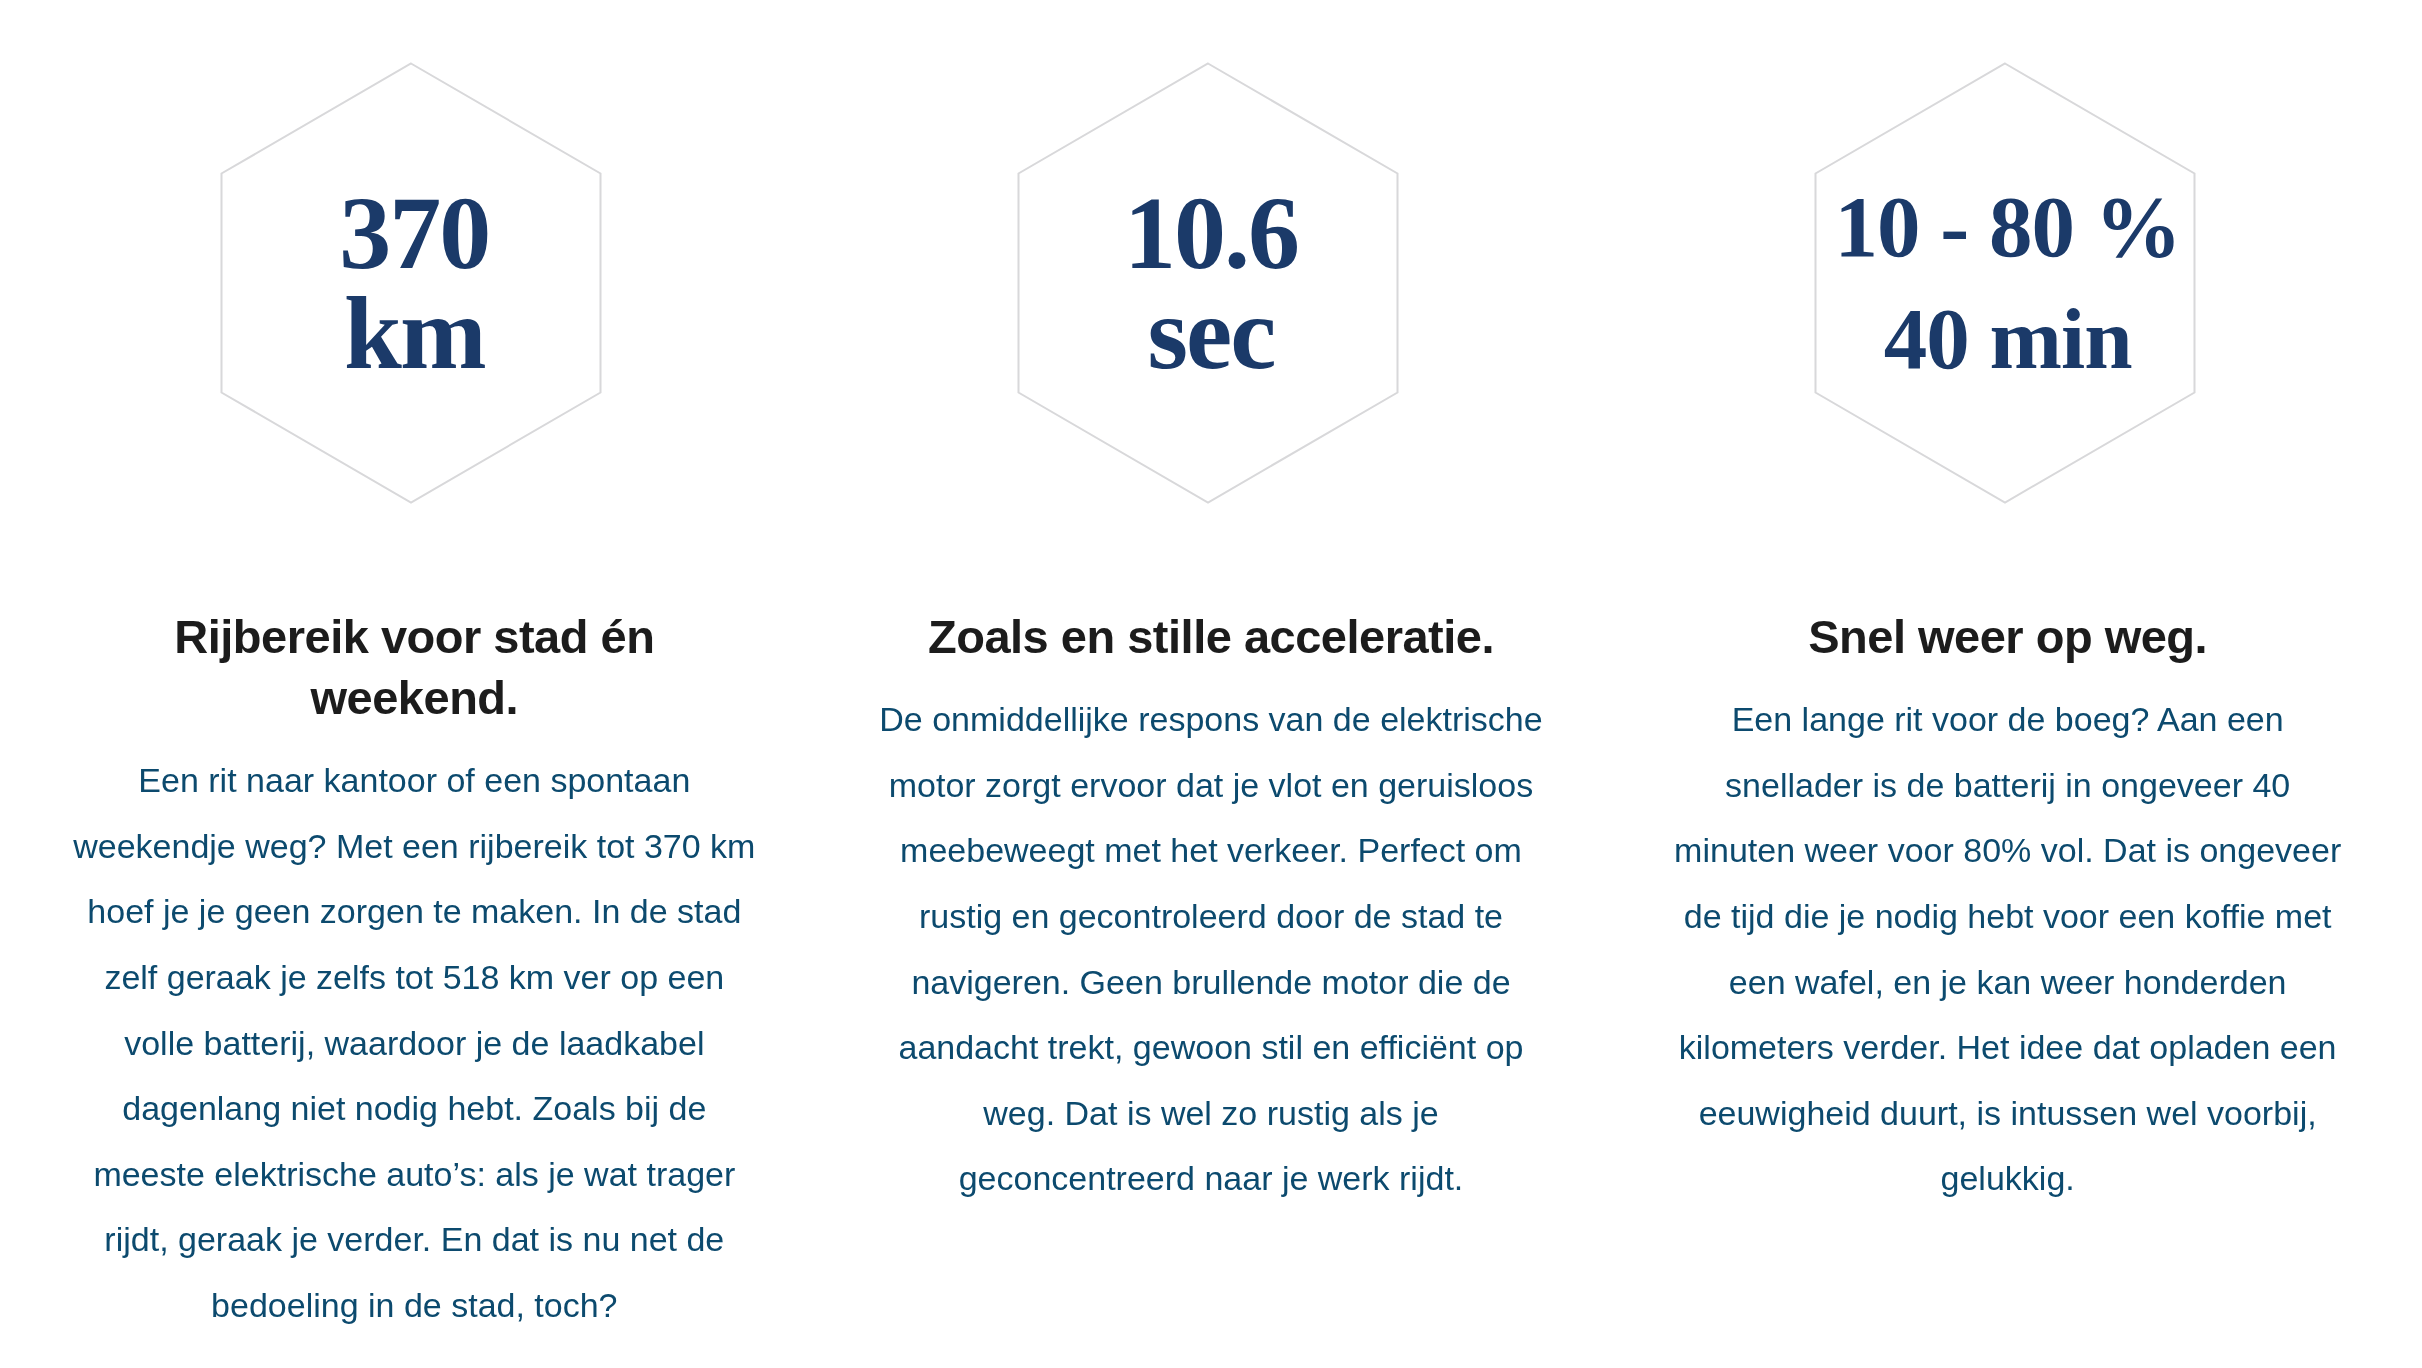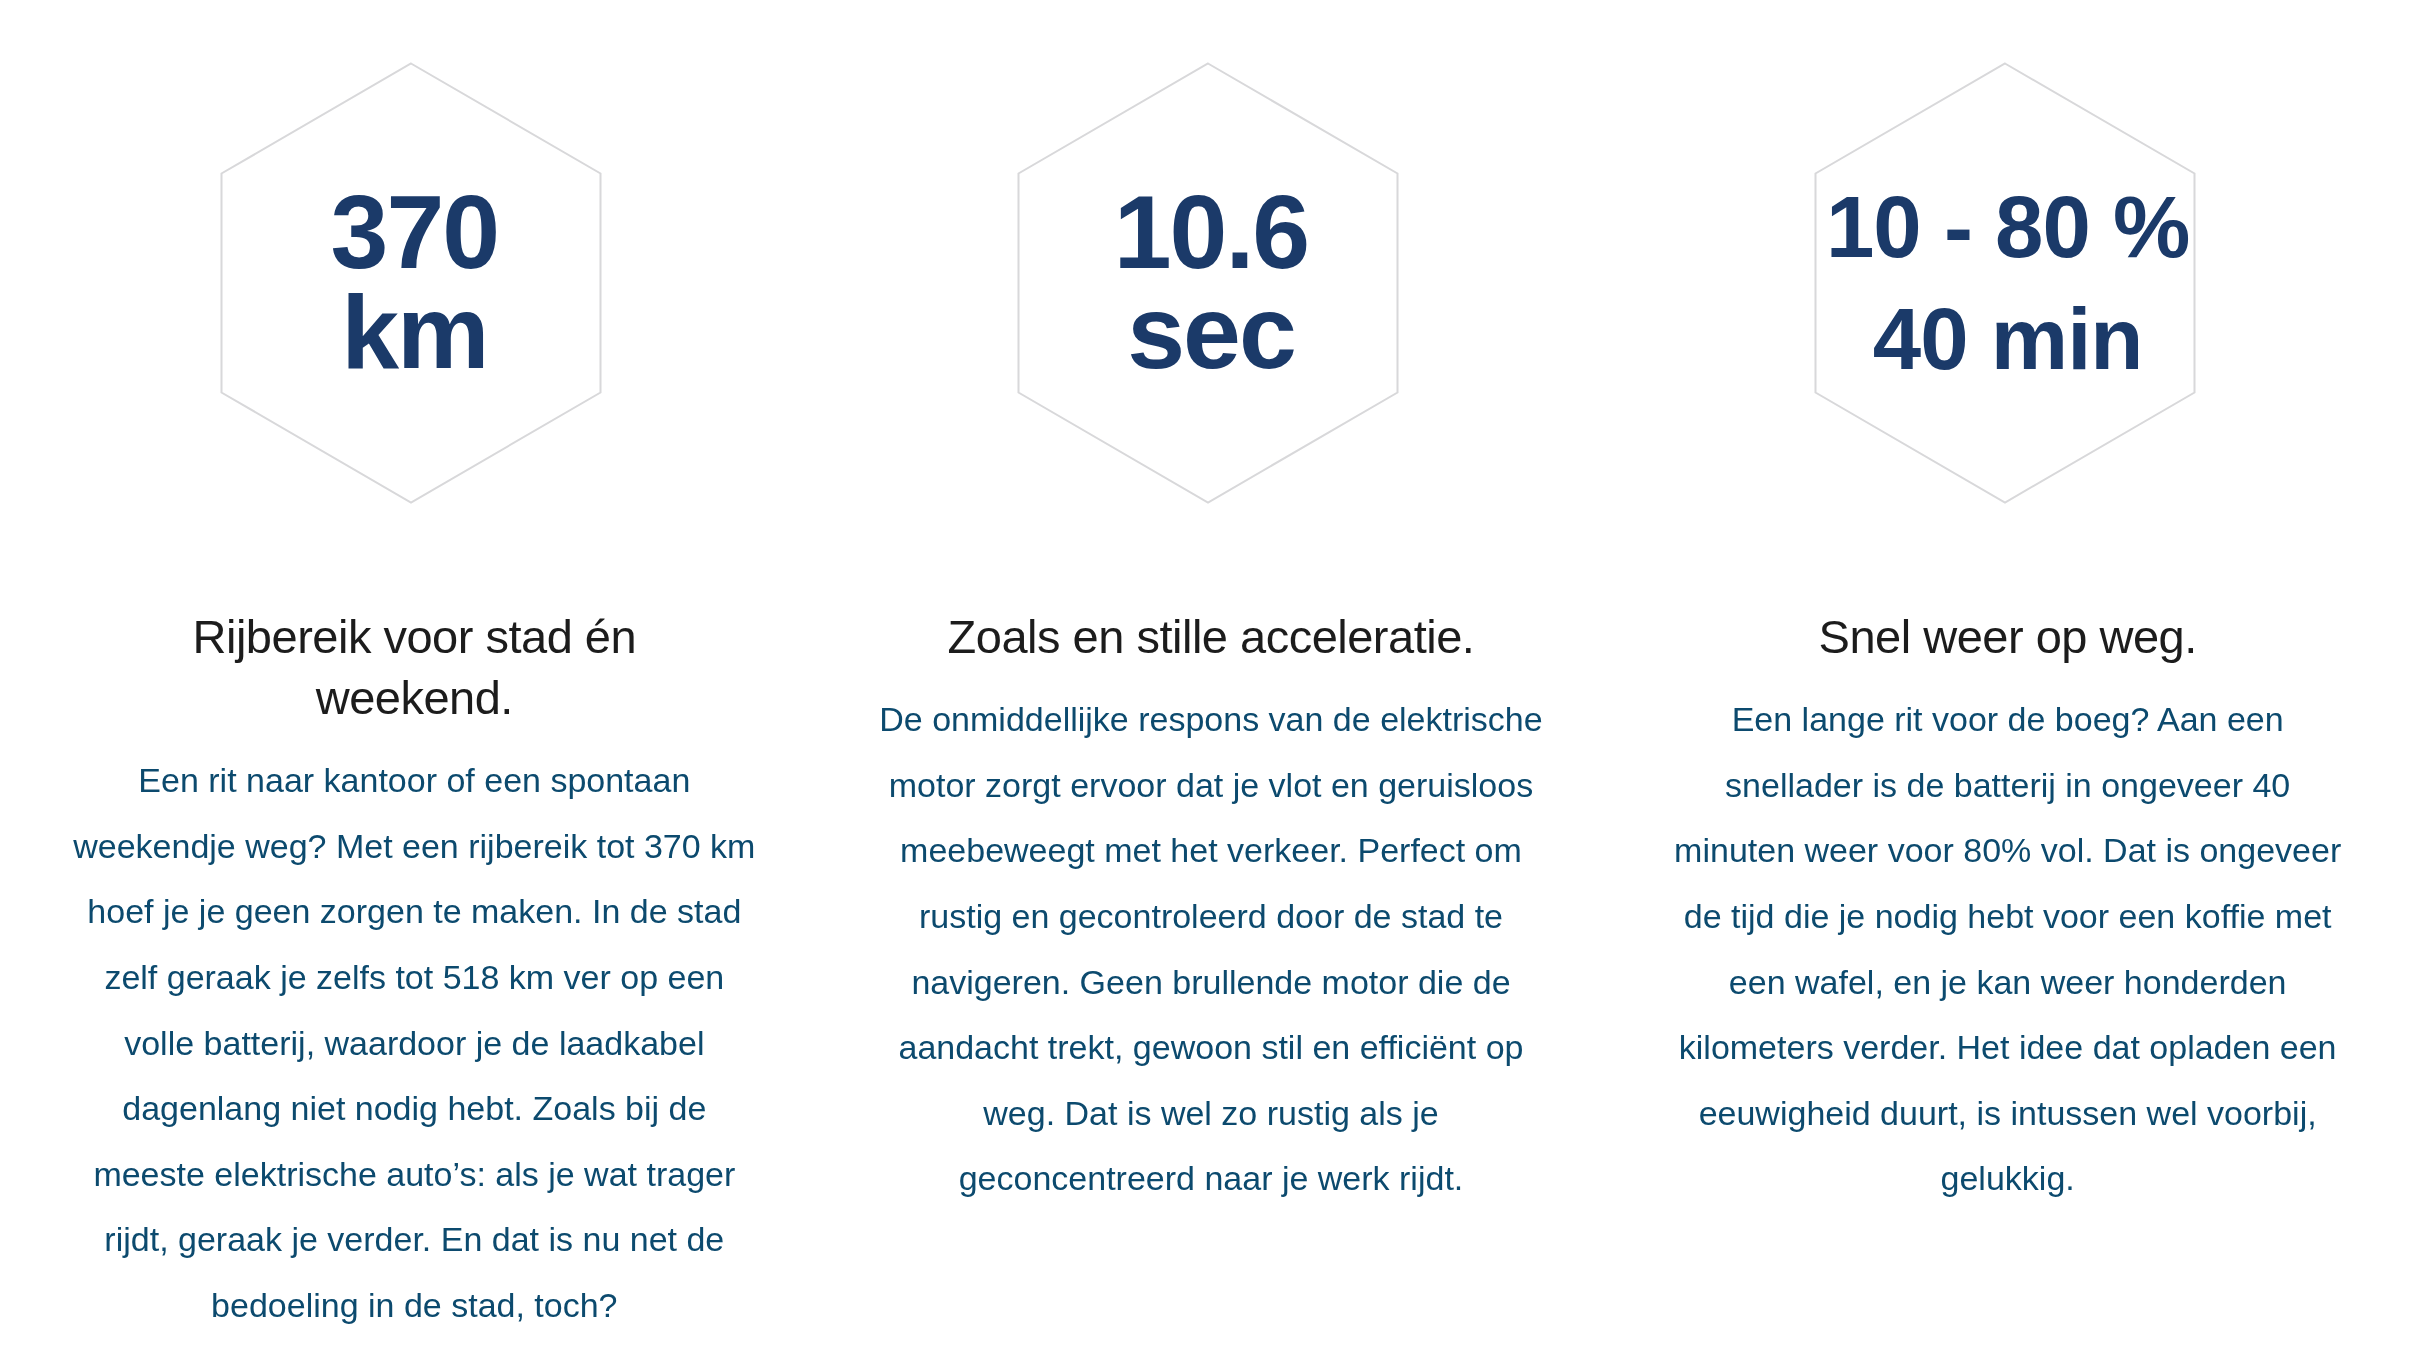--- a/index.html
+++ b/index.html
@@ -17,20 +17,21 @@
     padding: 48px 34px 0 34px;
   }
   .stat-col {
     text-align: center;
   }
   .hex-wrap {
     position: relative;
     width: 388px;
     height: 442px;
     margin: 14px auto 0 auto;
+    font-family: Liberation Serif, serif;
   }
   .hex-wrap svg {
     position: absolute;
     inset: 0;
     display: block;
   }
   .stat-text {
     position: absolute;
     inset: 0;
     display: flex;
@@ -45,21 +46,21 @@
     white-space: nowrap;
   }
   .stat-text.small {
     font-size: 87px;
     letter-spacing: -1px;
     gap: 28px;
   }
   .stat-heading {
     margin: 102px auto 0 auto;
     color: #1c1c1c;
-    font-weight: 400;
+    font-weight: 700;
     font-size: 47px;
     line-height: 1.3;
     letter-spacing: -0.5px;
   }
   .stat-heading.narrow {
     max-width: 580px;
   }
   .stat-body {
     margin: 20px auto 0 auto;
     max-width: 694px;

